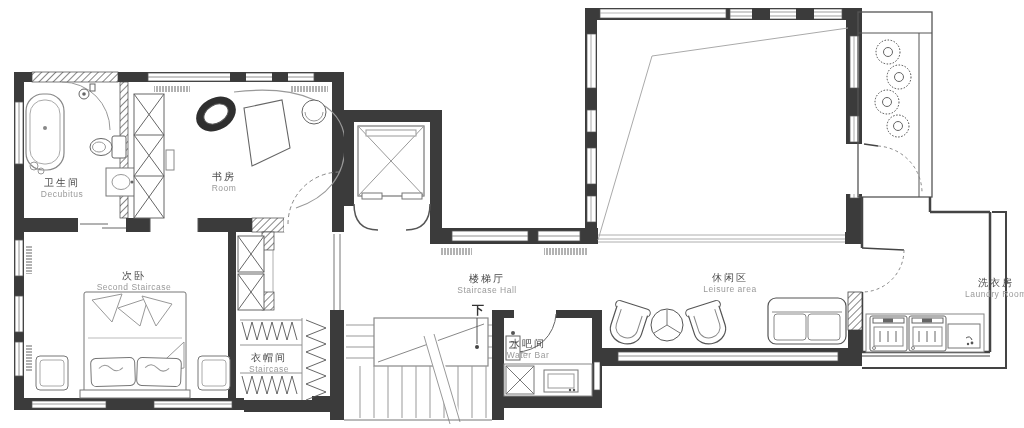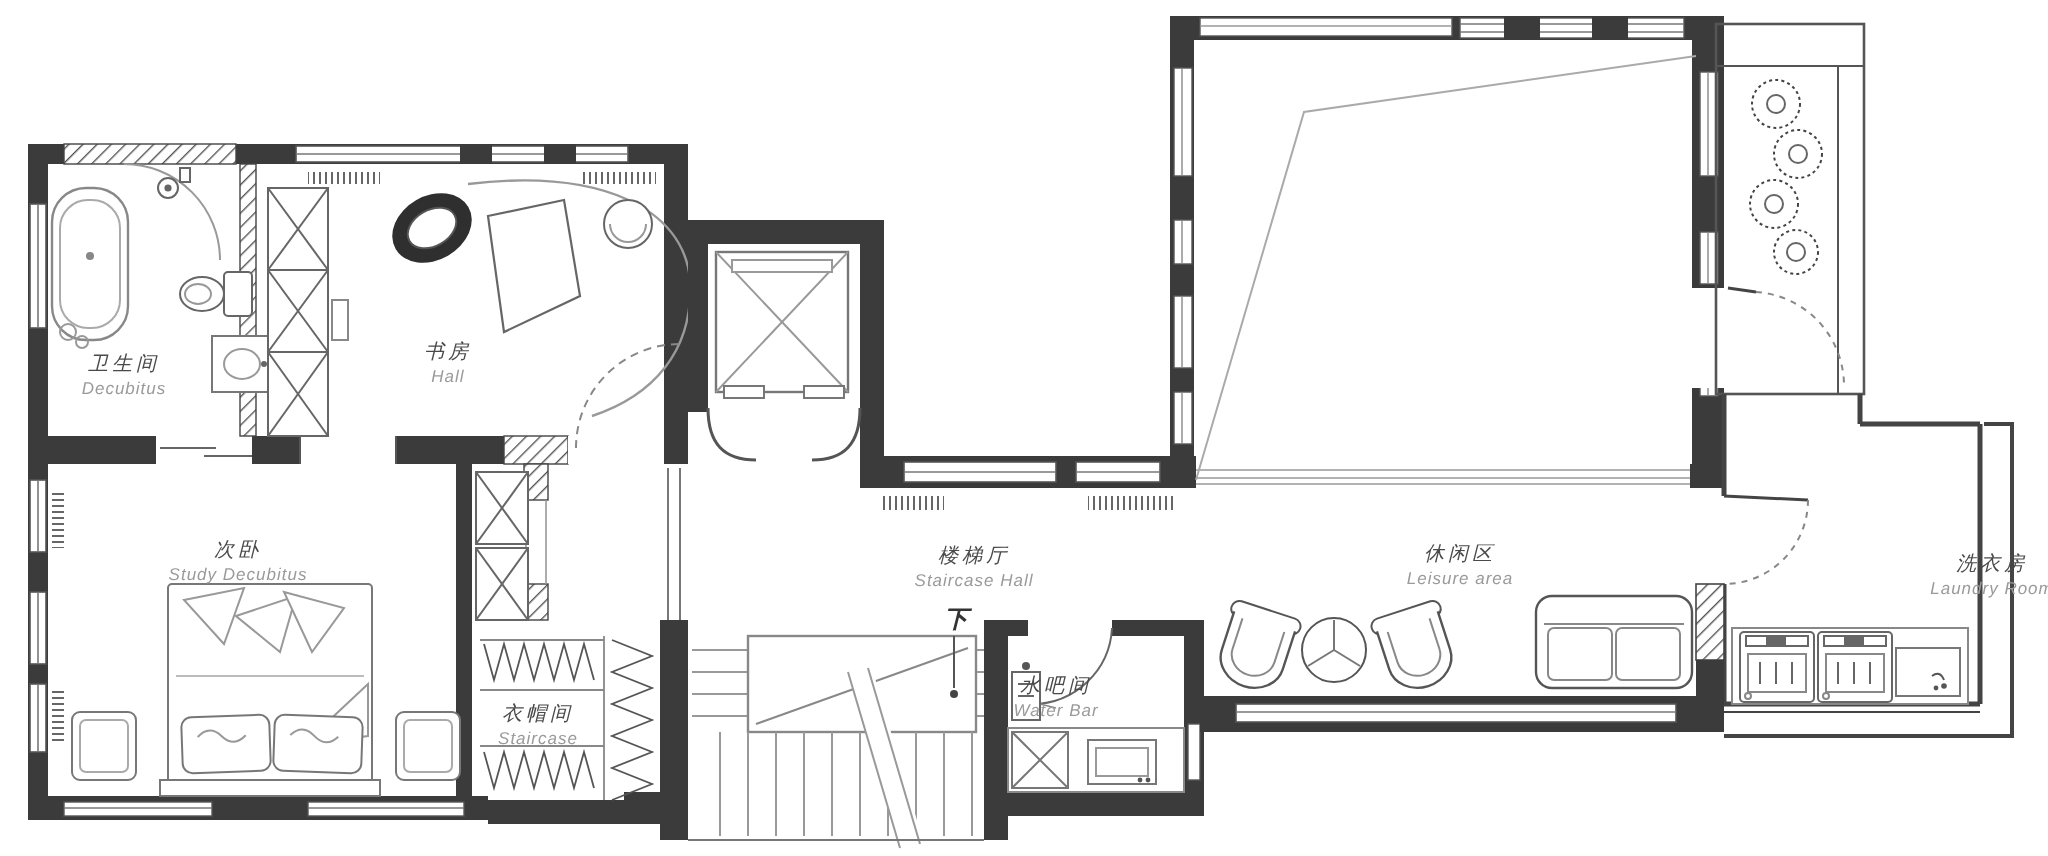--- a/index.html
+++ b/index.html
@@ -1,17 +1,17 @@
 <!DOCTYPE html>
 <html><head>
 <meta charset="utf-8">
 <style>
   html,body{margin:0;padding:0;background:#fff;}
   .stage{position:relative;width:1024px;height:428px;background:#fff;overflow:hidden;
-         font-family:"Liberation Sans", sans-serif;font-style:italic;}
+         font-family:"Liberation Sans", sans-serif;}
   .stage svg{position:absolute;left:0;top:0;}
   .label{position:absolute;transform:translate(-50%,-50%);text-align:center;line-height:1.2;white-space:nowrap;}
   .label .zh{display:block;font-size:10px;letter-spacing:2px;color:#4a4a4a;}
   .label .en{display:block;font-size:8.5px;color:#9a9a9a;letter-spacing:0.5px;}
   .down-mark{position:absolute;transform:translate(-50%,-50%);font-size:12px;color:#333;font-weight:bold;}
 </style>
 </head>
 <body>
 
 <div class="stage">
@@ -411,25 +411,25 @@
     </g>
   </g>
 </svg>
 
 <div class="label" style="left:62px;top:188px">
   <span class="zh">卫生间</span>
   <span class="en">Decubitus</span>
 </div>
 <div class="label" style="left:224px;top:182px">
   <span class="zh">书房</span>
-  <span class="en">Hall</span>
-</div>
-<div class="label" style="left:119px;top:281px">
+  <span class="en">Room</span>
+</div>
+<div class="label" style="left:134px;top:281px">
   <span class="zh">次卧</span>
-  <span class="en">Study Decubitus</span>
+  <span class="en">Second Staircase</span>
 </div>
 <div class="label" style="left:269px;top:363px">
   <span class="zh">衣帽间</span>
   <span class="en">Staircase</span>
 </div>
 <div class="label" style="left:487px;top:284px">
   <span class="zh">楼梯厅</span>
   <span class="en">Staircase Hall</span>
 </div>
 <div class="label" style="left:528px;top:349px">

